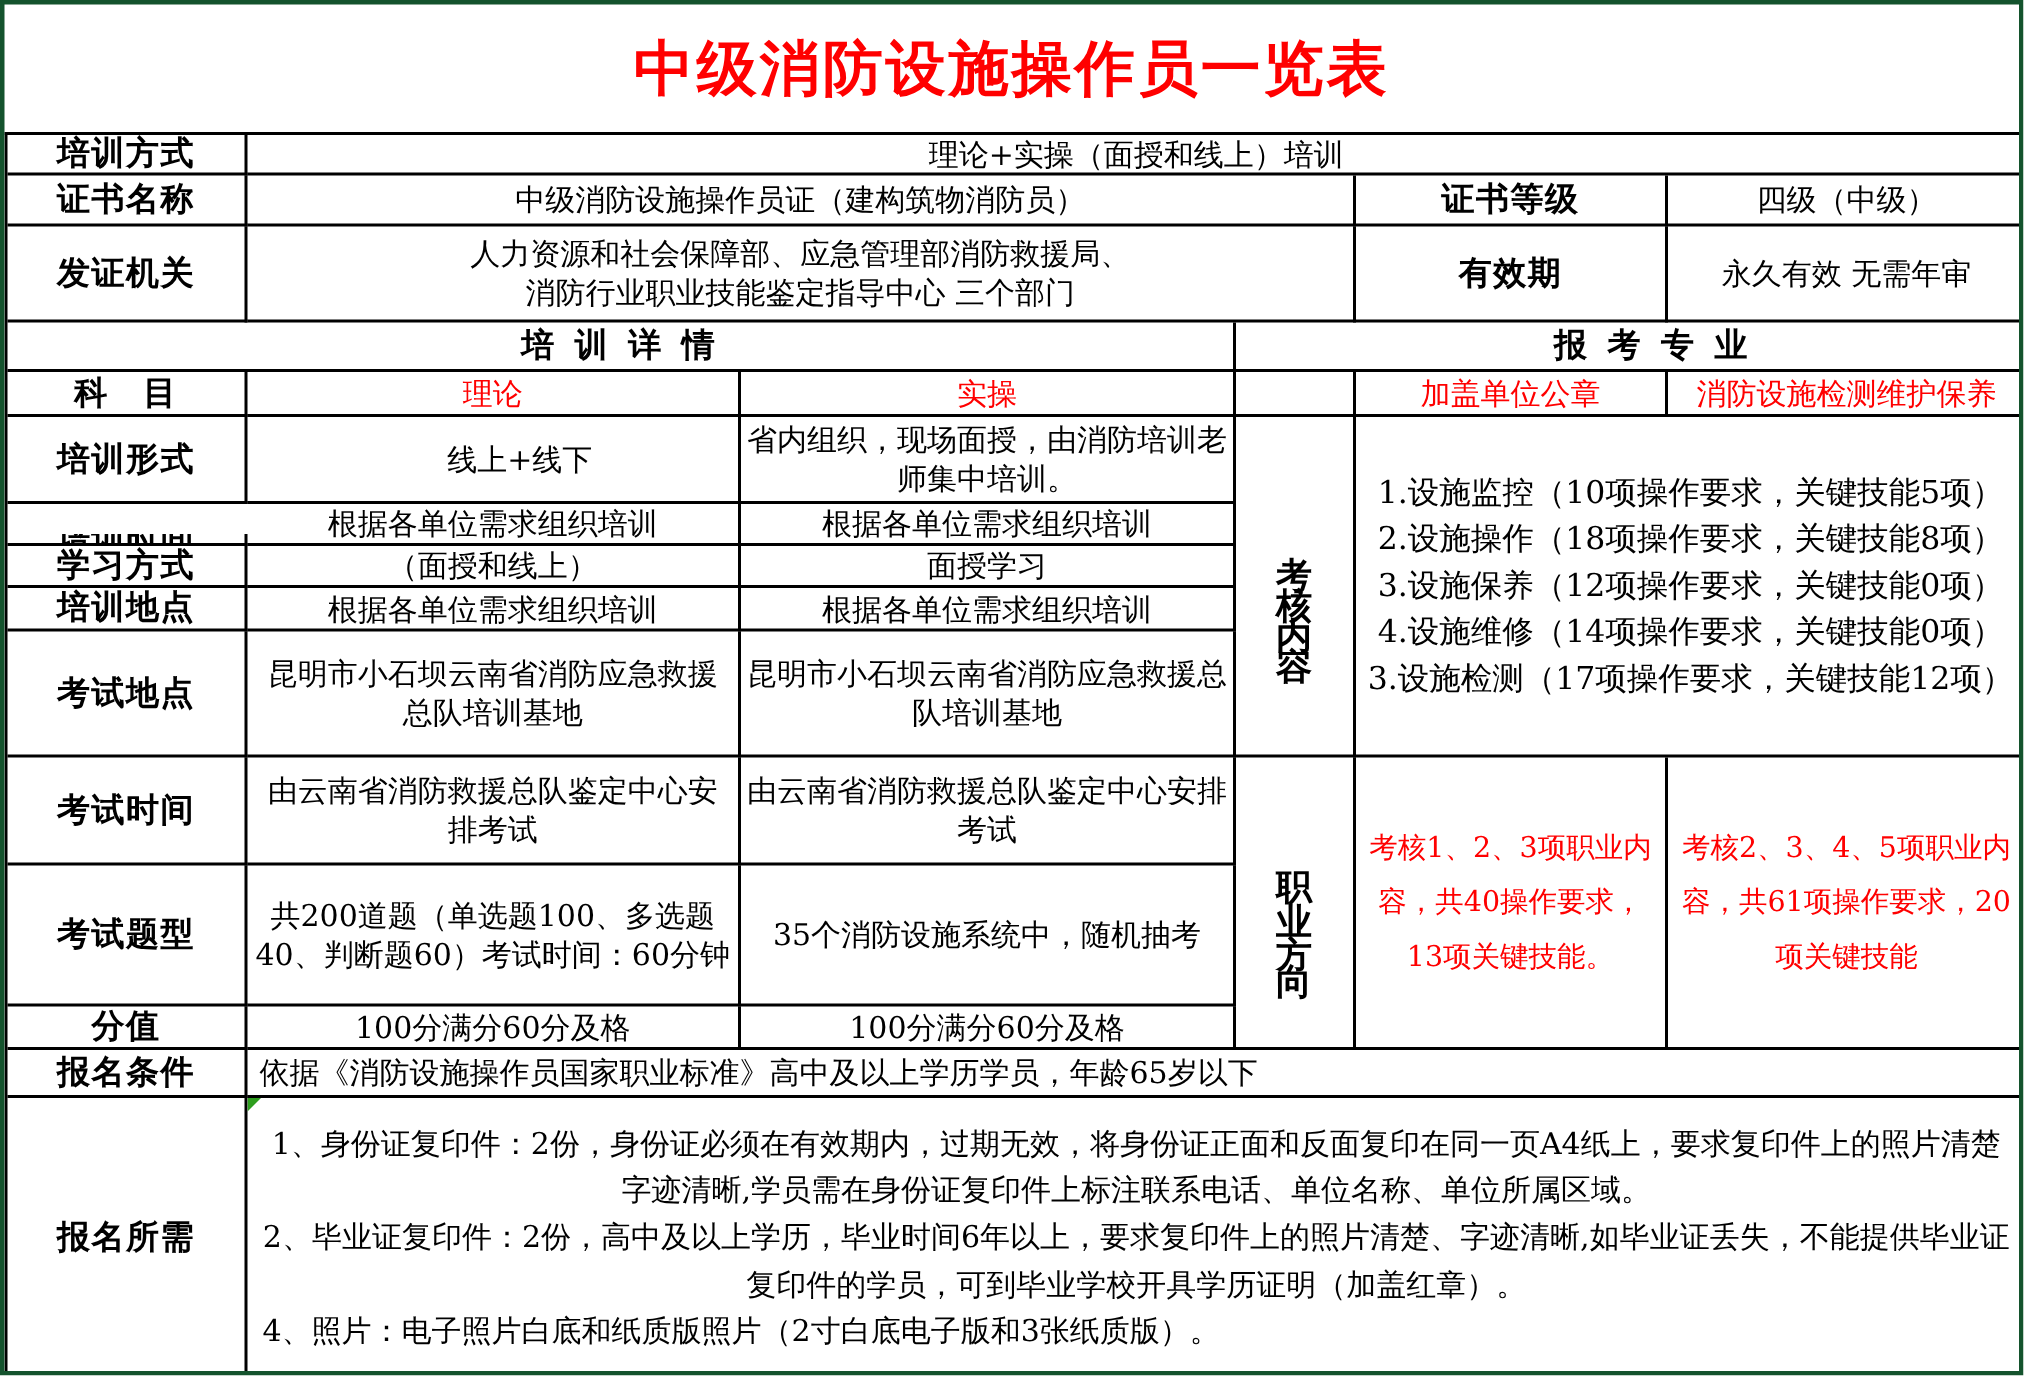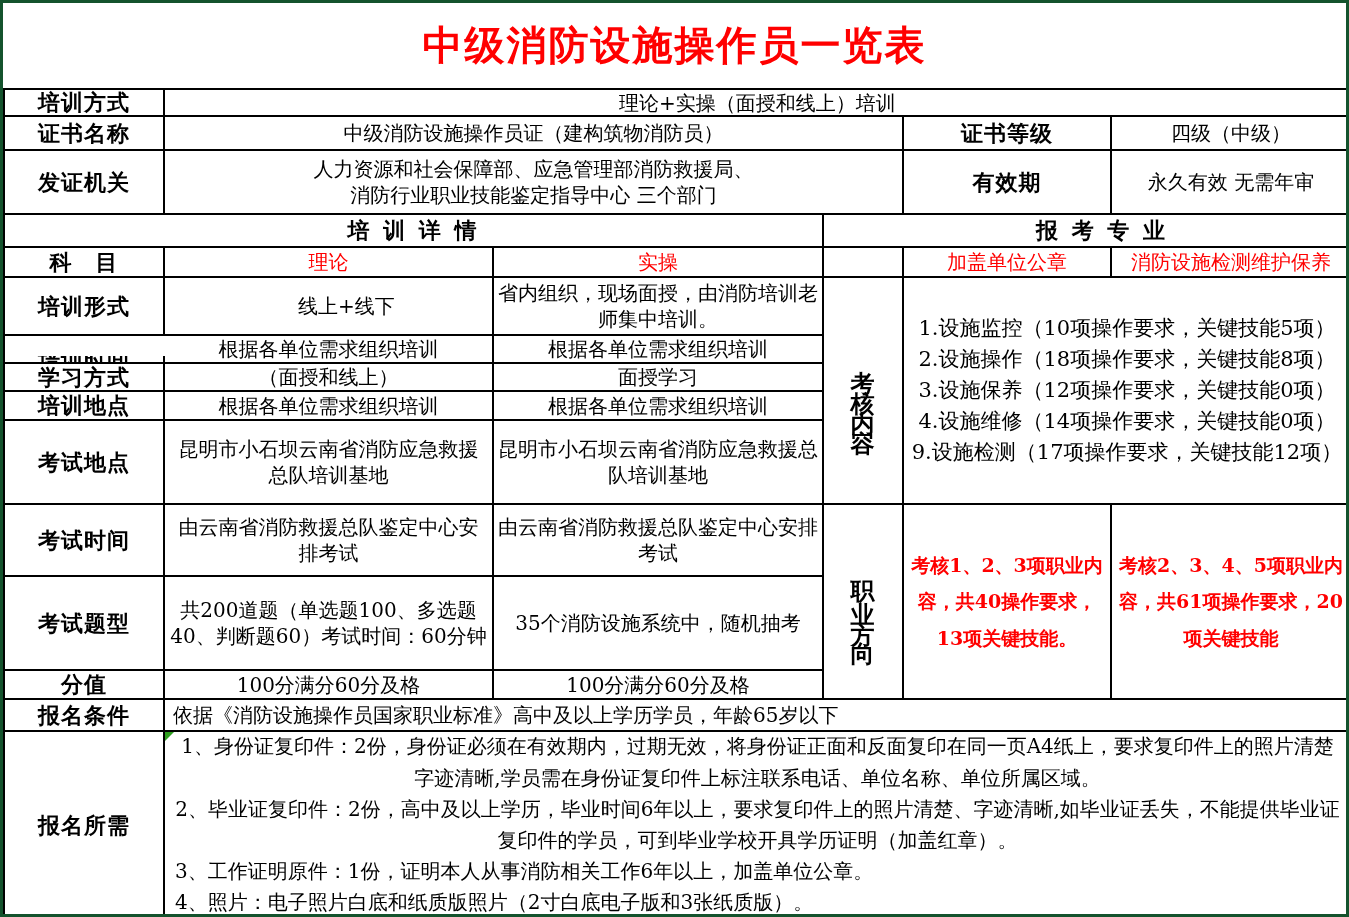--- a/index.html
+++ b/index.html
@@ -22,21 +22,21 @@
   }
   .c{
     border-right:2px solid #000;border-bottom:2px solid #000;
     display:flex;align-items:center;justify-content:center;
     text-align:center;padding:0 4px;box-sizing:border-box;overflow:hidden;
     font-size:20px;line-height:1.3;
   }
   .lbl{font-weight:bold;font-size:22px;letter-spacing:1px;}
   .hdr{font-weight:bold;font-size:22px;letter-spacing:3px;}
   .red{color:#ff0000;}
-  .redbold{color:#ff0000;font-weight:bold;font-size:19px;line-height:1.9;}
+  .redbold{color:#ff0000;font-weight:normal;font-size:19px;line-height:1.9;}
   .left{justify-content:flex-start;text-align:left;}
   .prewrap{white-space:pre-line;}
   .vcell{padding:0;}
   .vtext{writing-mode:vertical-rl;text-orientation:upright;font-weight:bold;font-size:24px;letter-spacing:20px;}
   .assess{font-size:21px;line-height:1.48;padding:2px 6px;flex-direction:column;}
   .materials{flex-direction:column;align-items:flex-start;justify-content:center;padding:16px 10px;font-size:20px;line-height:1.56;position:relative;}
   .materials p{margin:0;}
   .condition{padding-left:8px;font-size:20px;}
   .tri{position:absolute;left:0;top:0;width:0;height:0;border-top:9px solid #2e9e1e;border-right:9px solid transparent;}
   
@@ -93,21 +93,21 @@
 
     <div class="c lbl g-d0l">培训形式</div>
     <div class="c g-d0t">线上+线下</div>
     <div class="c g-d0p">省内组织，现场面授，由消防培训老师集中培训。</div>
 
     <div class="c vcell g-assess-l">
       <span class="vtext">考核内容</span>
     </div>
     <div class="c assess g-assess">
       <div>1.设施监控（10项操作要求，关键技能5项）2.设施操作（18项操作要求，关键技能8项）3.设施保养（12项操作要求，关键技能0项）4.设施维修（14项操作要求，关键技能0项）</div>
-      <div>9.设施检测（17项操作要求，关键技能12项）</div>
+      <div>3.设施检测（17项操作要求，关键技能12项）</div>
     </div>
 
     <div class="c lbl g-d1l">培训时间</div>
     <div class="c g-d1t">根据各单位需求组织培训</div>
     <div class="c g-d1p">根据各单位需求组织培训</div>
 
     <div class="c lbl g-d2l">学习方式</div>
     <div class="c g-d2t">（面授和线上）</div>
     <div class="c g-d2p">面授学习</div>
 
@@ -138,18 +138,17 @@
     <div class="c g-d7p">100分满分60分及格</div>
 
     <div class="c lbl g-condl">报名条件</div>
     <div class="c left condition g-condv">依据《消防设施操作员国家职业标准》高中及以上学历学员，年龄65岁以下</div>
 
     <div class="c lbl g-matl">报名所需</div>
     <div class="c materials g-matv">
       <div class="tri"></div>
       <p>1、身份证复印件：2份，身份证必须在有效期内，过期无效，将身份证正面和反面复印在同一页A4纸上，要求复印件上的照片清楚字迹清晰,学员需在身份证复印件上标注联系电话、单位名称、单位所属区域。</p>
       <p>2、毕业证复印件：2份，高中及以上学历，毕业时间6年以上，要求复印件上的照片清楚、字迹清晰,如毕业证丢失，不能提供毕业证复印件的学员，可到毕业学校开具学历证明（加盖红章）。</p>
-      <p>3、工作证明原件：1份，证明本人从事消防相关工作6年以上，加盖单位公章。</p>
       <p>4、照片：电子照片白底和纸质版照片（2寸白底电子版和3张纸质版）。</p>
     </div>
 
   </div>
 </div>
 
 </body></html>

